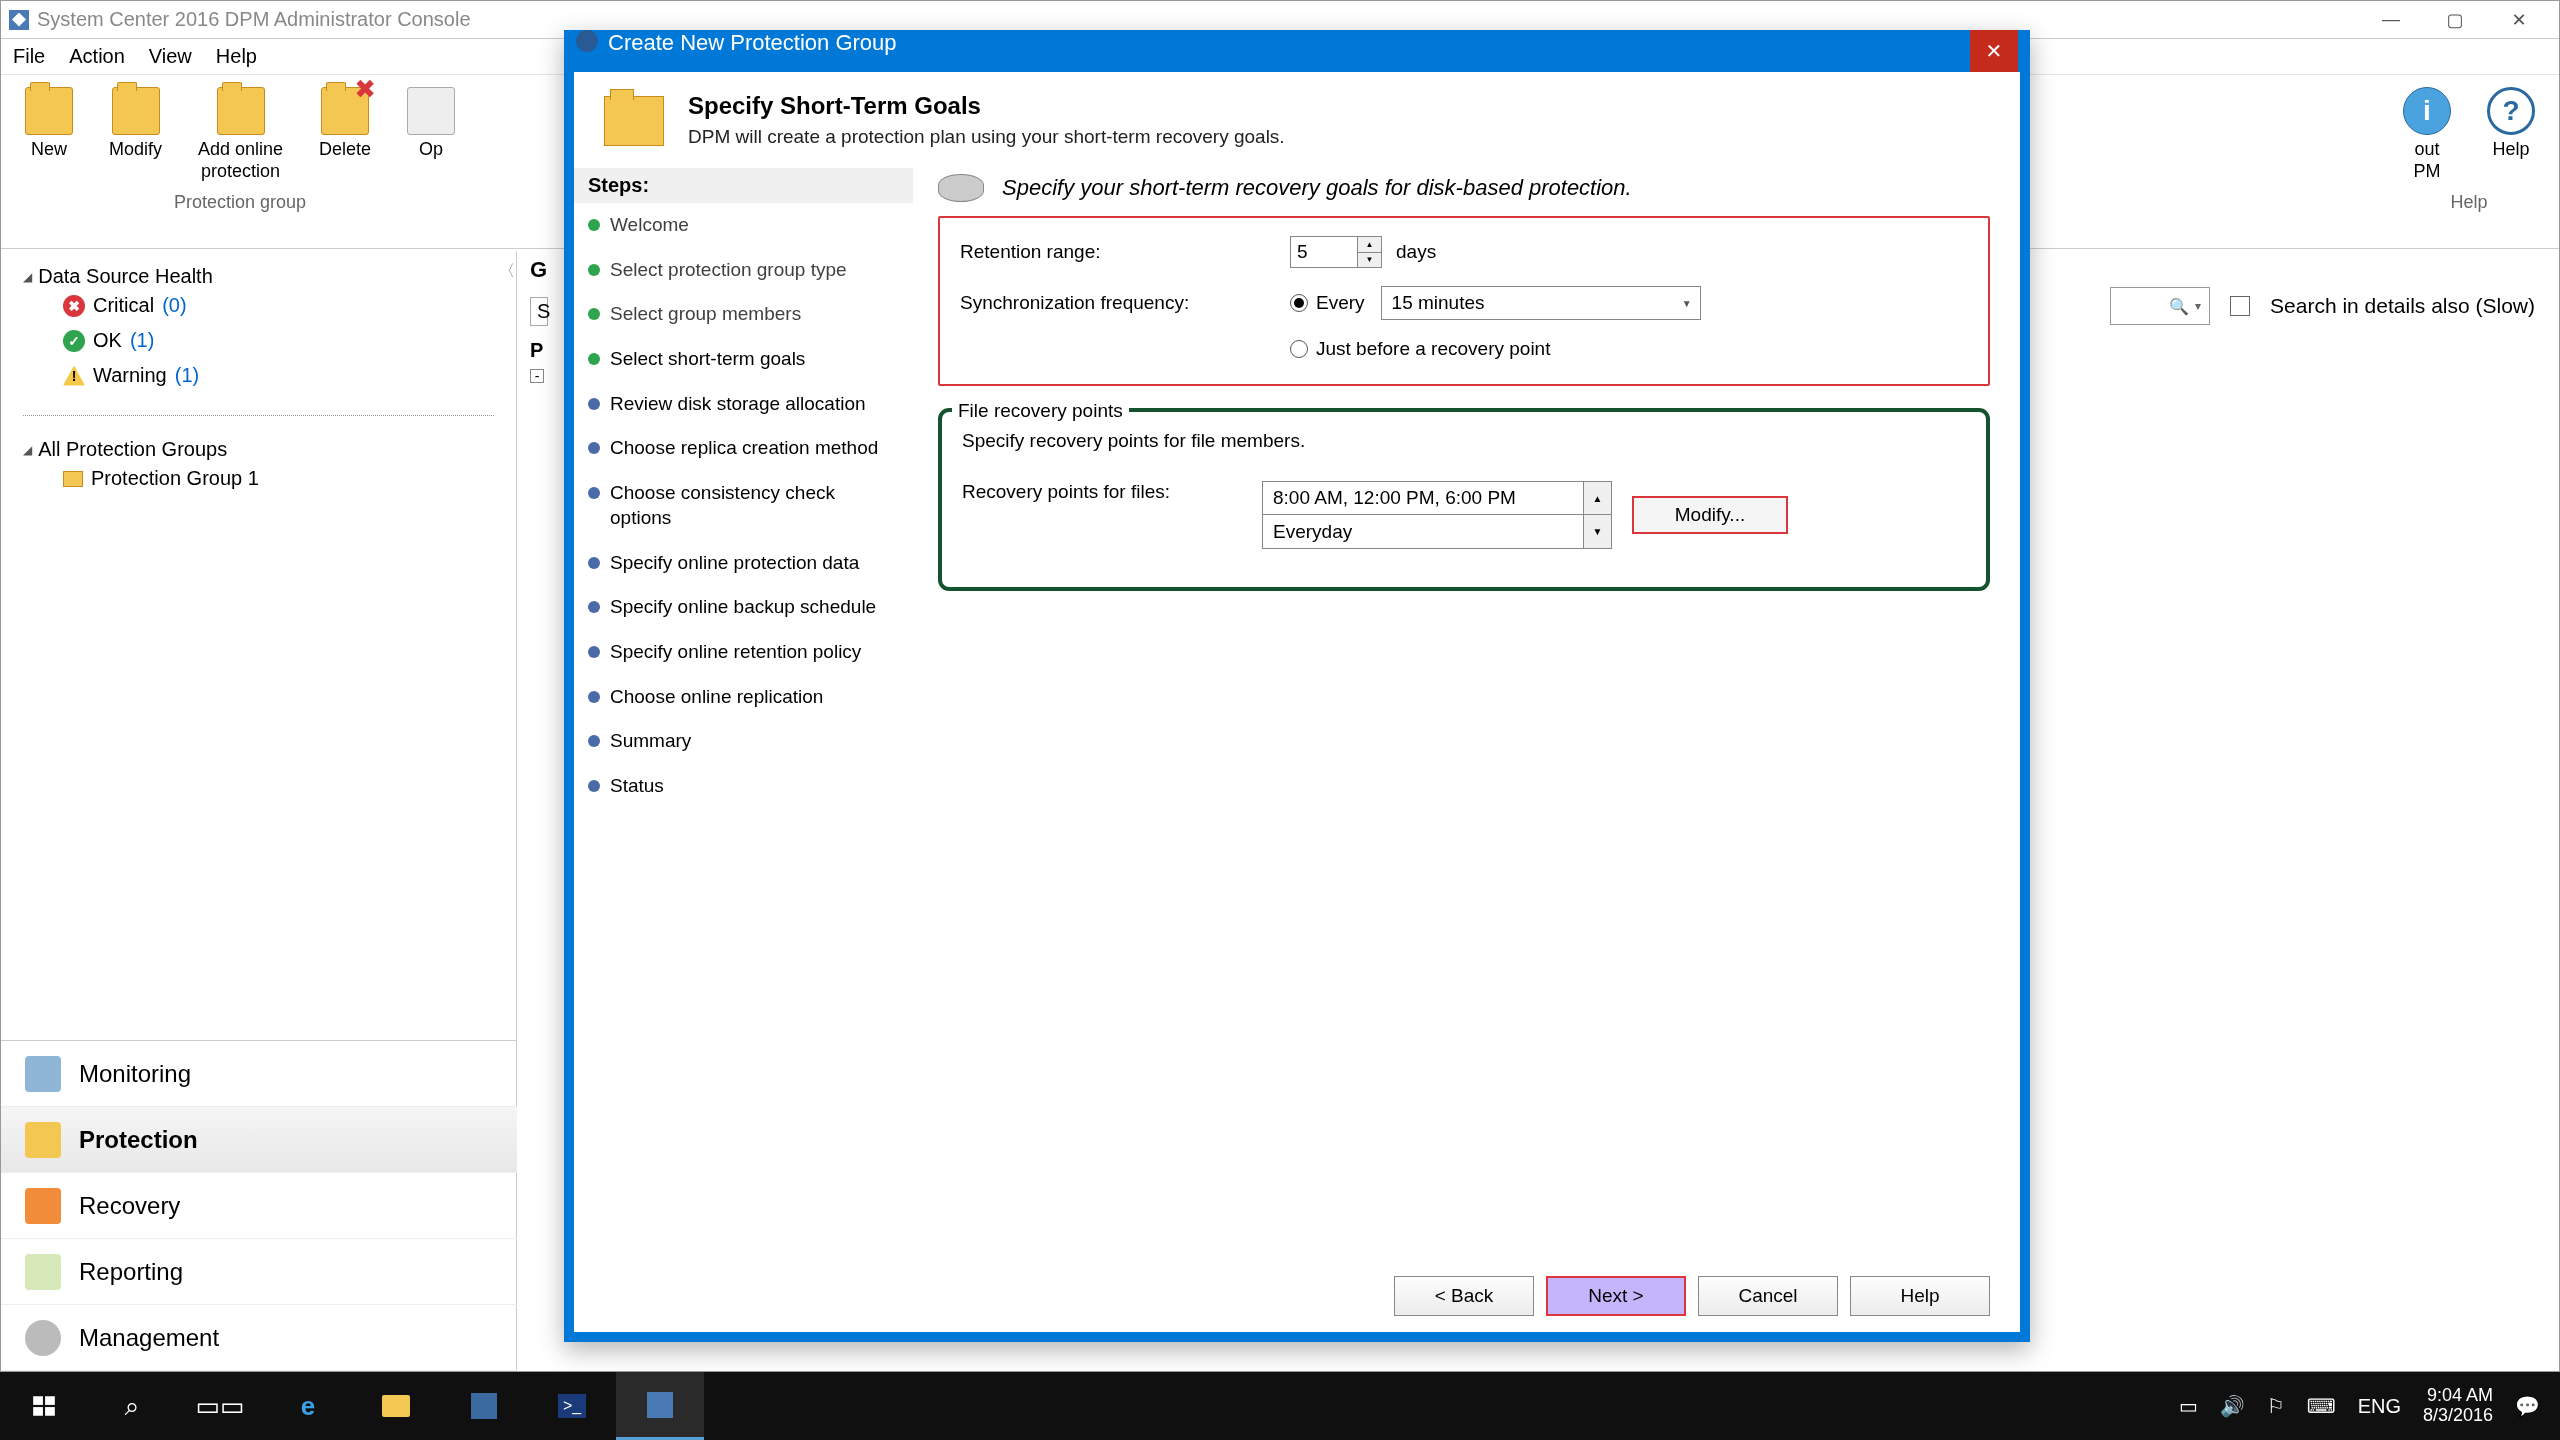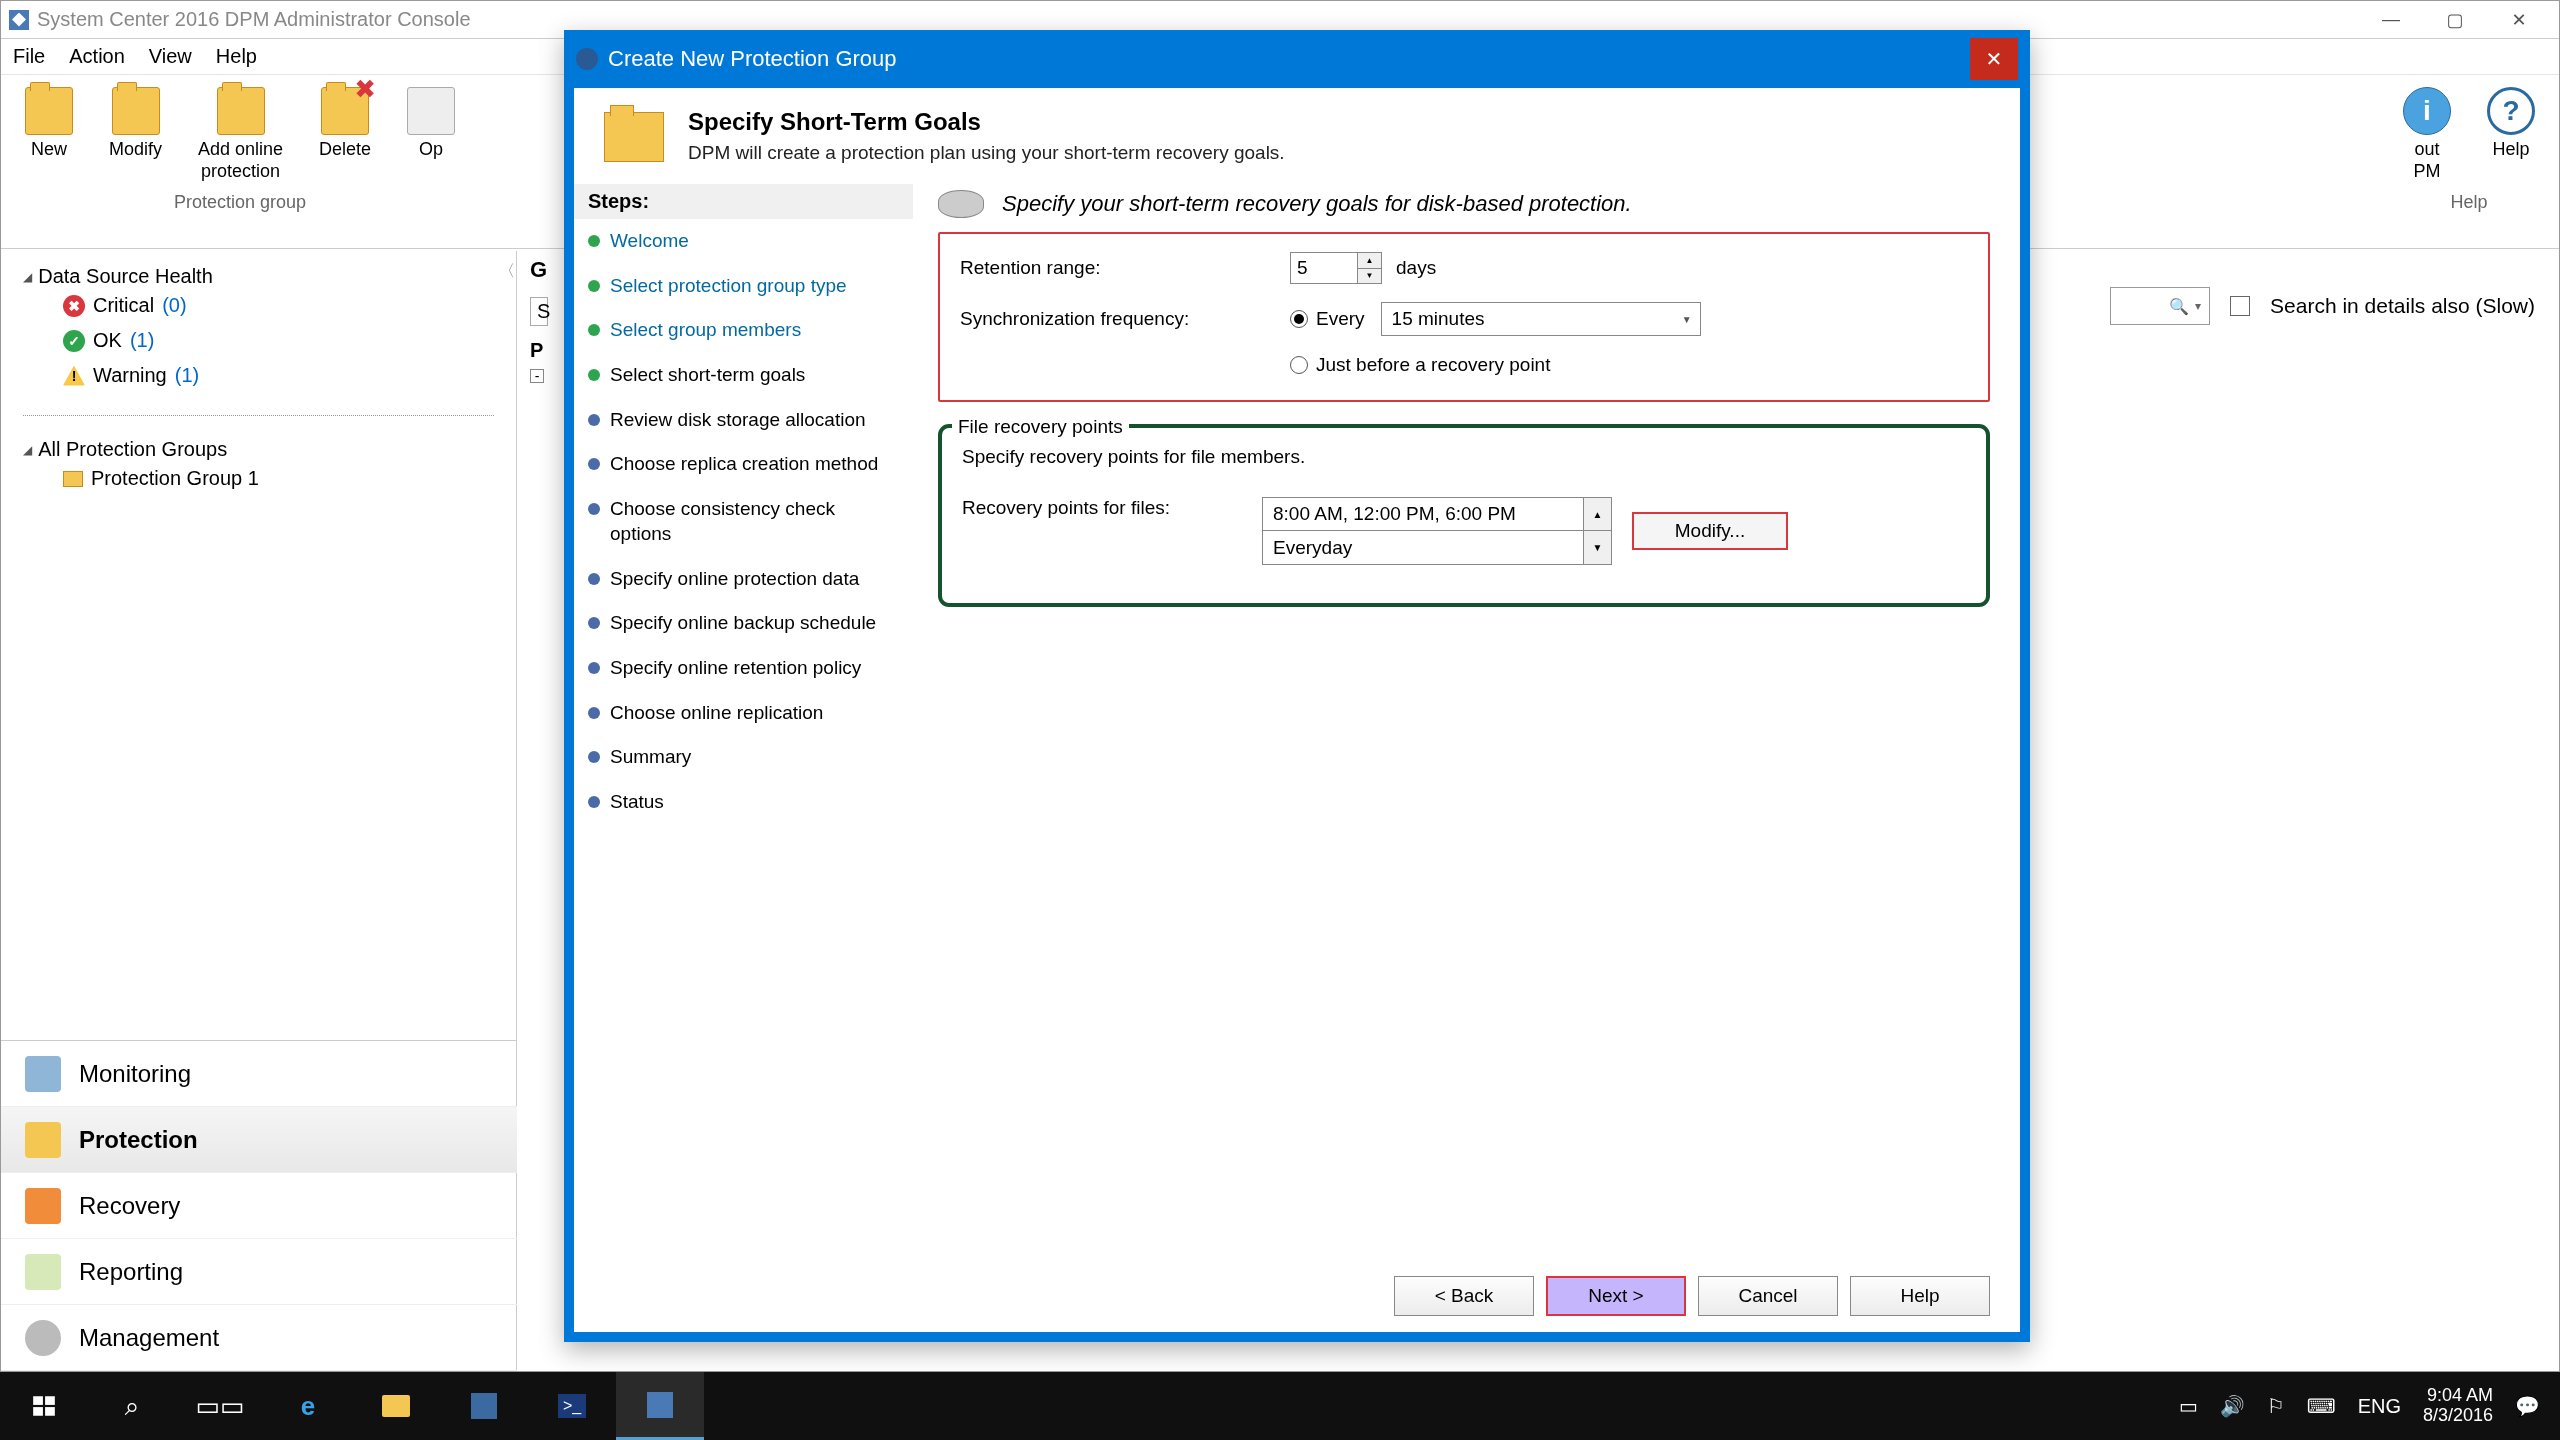--- a/index.html
+++ b/index.html
@@ -51,36 +51,36 @@
 
 
 .content-area { position: absolute; top: 250px; left: 517px; right: 0; bottom: 0; }
 .search-row { position: absolute; top: 36px; right: 24px; display: flex; align-items: center; gap: 20px; }
 .search-box { width: 100px; height: 38px; border: 1px solid #999; background: #fff; display: flex; align-items: center; padding: 0 8px; }
 .search-box .mag { margin-left: auto; }
 .chk { width: 20px; height: 20px; border: 1px solid #666; display: inline-block; }
 
 
 .modal { position: absolute; top: 30px; left: 564px; width: 1466px; height: 1312px; background: #fff; border: 10px solid #0078d7; box-shadow: 0 8px 24px rgba(0,0,0,0.3); }
-.modal-title { height: 58px; background: #0078d7; color: #fff; display: flex; align-items: center; padding: 0 12px; font-size: 22px; margin: -10px -10px 0 -10px; }
+.modal-title { height: 42px; background: #0078d7; color: #fff; display: flex; padding: 0 12px; font-size: 22px; margin: -10px -10px 0 -10px; }
 .modal-title .ico { width: 22px; height: 22px; background: #2a5a95; border-radius: 50%; margin-right: 10px; position: relative; }
 .modal-title .close { margin-left: auto; width: 48px; height: 42px; background: #c42b1c; color: #fff; display: flex; align-items: center; justify-content: center; font-size: 20px; }
 .modal-header { display: flex; padding: 20px 30px 12px 30px; gap: 24px; align-items: flex-start; }
 .modal-header .h-icon { width: 60px; height: 50px; background: #f4c753; border: 1px solid #c98b1b; position: relative; margin-top: 4px; }
 .modal-header .h-icon::before { content: ''; position: absolute; top: -8px; left: 5px; width: 22px; height: 10px; background: #f4c753; border: 1px solid #c98b1b; border-bottom: none; }
 .modal-header h2 { font-size: 24px; font-weight: bold; margin-bottom: 6px; }
 .modal-header p { font-size: 19px; color: #222; }
 
 .modal-body { display: flex; height: calc(100% - 230px); }
 .steps-panel { width: 340px; border-right: 1px solid #fff; padding: 8px 0; background: #fff; }
 .steps-panel .steps-head { font-weight: bold; font-size: 20px; padding: 6px 14px; background: #f0f0f0; }
 .step { display: flex; align-items: flex-start; gap: 10px; padding: 10px 14px; font-size: 19px; line-height: 1.3; }
 .step .bullet { width: 12px; height: 12px; border-radius: 50%; margin-top: 6px; flex-shrink: 0; }
 .step.done .bullet { background: #2ea44f; }
-.step.done a { color: #0369a1; }
+.step.done a { color: #404040; }
 .step.current .bullet { background: #2ea44f; }
 .step.future .bullet { background: #4a6aa8; }
 .step.future { color: #000; }
 
 .form-panel { flex: 1; padding: 14px 30px 14px 24px; position: relative; }
 .instruction-row { display: flex; align-items: center; gap: 18px; margin-bottom: 14px; }
 .disk-ico { width: 46px; height: 28px; background: #ccc; border-radius: 50% / 40%; border: 1px solid #888; }
 .instruction-row .txt { font-size: 22px; font-style: italic; }
 
 .redbox { border: 2px solid #d9363e; border-radius: 2px; padding: 18px 20px 24px 20px; margin-bottom: 18px; }

